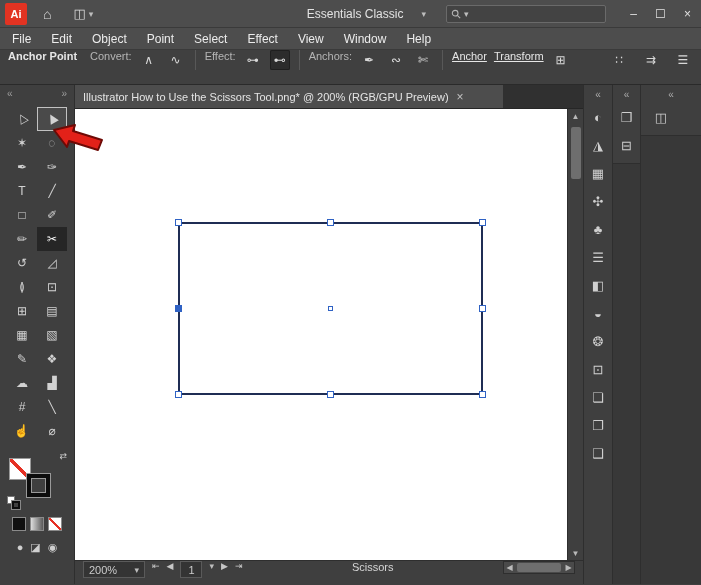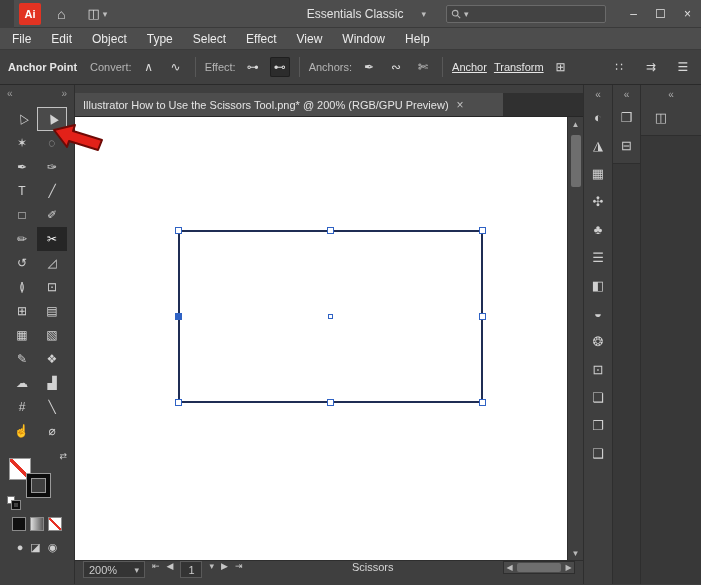--- a/index.html
+++ b/index.html
@@ -4,38 +4,38 @@
 <style>
   * { margin:0; padding:0; box-sizing:border-box; }
   html,body { background:#222; }
   .app {
     position:relative; width:701px; height:585px;
     font-family:"Liberation Sans", sans-serif;
     background:#3f3f3f; overflow:hidden; color:#d6d6d6;
     user-select:none;
   }
   
-  .titlebar { height:28px; background:#4d4d4d; display:flex; align-items:center; border-bottom:1px solid #3a3a3a;margin-left:14px; }
+  .titlebar { height:28px; background:#4d4d4d; display:flex; align-items:center; border-bottom:1px solid #3a3a3a; }
   .ai-logo { width:22px; height:22px; margin-left:5px; background:#e23322; border-radius:2px;
              display:flex; align-items:center; justify-content:center; color:#fff; font-weight:bold; font-size:11px; }
   .tb-icon { color:#dcdcdc; font-size:14px; margin-left:16px; cursor:default; }
   .arrange-group { display:flex; align-items:center; gap:3px; margin-left:22px; color:#dcdcdc; font-size:13px; }
   .chev { font-size:9px; color:#bdbdbd; }
   .workspace { margin-left:auto; display:flex; align-items:center; gap:18px; font-size:12px; color:#e2e2e2; }
   .searchbox { margin-left:20px; width:160px; height:18px; background:#434343; border:1px solid #6a6a6a; border-radius:2px;
                display:flex; align-items:center; padding:0 4px; gap:3px; }
   .searchbox input { flex:1; background:transparent; border:none; outline:none; color:#9f9f9f; font-size:11px;
                      font-family:"Liberation Sans", sans-serif; }
   .win-btns { display:flex; margin-left:14px; }
   .win-btn { width:27px; height:26px; display:flex; align-items:center; justify-content:center; color:#e0e0e0; font-size:12px; }
   
   .menubar { height:22px; background:#4d4d4d; display:flex; align-items:center; gap:20px; padding-left:12px;
              font-size:12px; color:#ececec; border-bottom:1px solid #3a3a3a; }
   
-  .controlbar { height:35px; background:#404040; border-bottom:1px solid #2a2a2a; display:flex; align-items:center;
+  .controlbar { height:35px; background:#404040; border-bottom:1px solid #2a2a2a; display:flex; align-items:flex-start;
                 padding:0 8px; gap:7px; font-size:11px; color:#c8c8c8; }
   .cb-title { font-weight:bold; color:#e6e6e6; margin-right:6px; }
   .cb-label { color:#b5b5b5; }
   .cb-btn { min-width:20px; height:20px; display:flex; align-items:center; justify-content:center;
             color:#d8d8d8; font-size:12px; border-radius:2px; }
   .cb-btn.pressed { background:#2c2c2c; box-shadow:inset 0 0 0 1px #1f1f1f; }
   .cb-sep { width:1px; height:20px; background:#585858; margin:0 2px; }
   .cb-link { color:#e6e6e6; text-decoration:underline; font-size:11px; }
   .cb-right { margin-left:auto; display:flex; align-items:center; gap:12px; }
   
@@ -61,21 +61,21 @@
   .mini-f { position:absolute; left:0; top:0; width:8px; height:8px; background:#fff; border:1px solid #777; }
   .mini-s { position:absolute; right:0; bottom:0; width:8px; height:8px; background:#3f3f3f; border:2px solid #0c0c0c; box-shadow:0 0 0 1px #888; }
   .swatch-row { display:flex; justify-content:center; gap:4px; margin-top:8px; }
   .sw-btn { width:14px; height:14px; border:1px solid #8a8a8a; }
   .sw-color { background:#101010; }
   .sw-grad { background:linear-gradient(to right,#dcdcdc,#5a5a5a); }
   .sw-none { background:linear-gradient(to top right,#fff 42%,#e53125 42%,#e53125 58%,#fff 58%); }
   .mode-row { display:flex; justify-content:center; gap:7px; margin-top:10px; font-size:11px; color:#cfcfcf; }
   
   .center { width:508px; display:flex; flex-direction:column; }
-  .tabbar { height:24px; background:#303030; display:flex; border-bottom:1px solid #262626;margin-top:8px; }
+  .tabbar { height:24px; background:#303030; display:flex; border-bottom:1px solid #262626; }
   .tab { width:428px; background:#4d4d4d; display:flex; align-items:center; padding:0 8px; gap:8px; }
   .tab-title { font-size:11px; color:#e4e4e4; white-space:nowrap; overflow:hidden; }
   .tab-close { color:#c0c0c0; font-size:12px; }
   .canvas { position:relative; flex:1; background:#ffffff; overflow:hidden; }
   .art-rect { position:absolute; left:103px; top:113px; width:305px; height:173px; border:2px solid #1f2d54; }
   .handle { position:absolute; width:7px; height:7px; background:#fff; border:1px solid #2f62c4; }
   .handle.solid { background:#2f62c4; }
   .center-pt { position:absolute; width:5px; height:5px; border:1px solid #2f62c4; background:#fff; }
   .vscroll { position:absolute; right:0; top:0; bottom:0; width:16px; background:#3f3f3f; border-left:1px solid #2e2e2e;
              display:flex; flex-direction:column; align-items:center; font-size:8px; color:#b9b9b9; }
@@ -133,21 +133,21 @@
       <div class="win-btn">–</div>
       <div class="win-btn">☐</div>
       <div class="win-btn">×</div>
     </div>
   </div>
 
   <div class="menubar">
     <span>File</span>
     <span>Edit</span>
     <span>Object</span>
-    <span>Type</span>
+    <span>Point</span>
     <span>Select</span>
     <span>Effect</span>
     <span>View</span>
     <span>Window</span>
     <span>Help</span>
   </div>
 
   <div class="controlbar">
     <span class="cb-title">Anchor Point</span>
     <span class="cb-label">Convert:</span>

